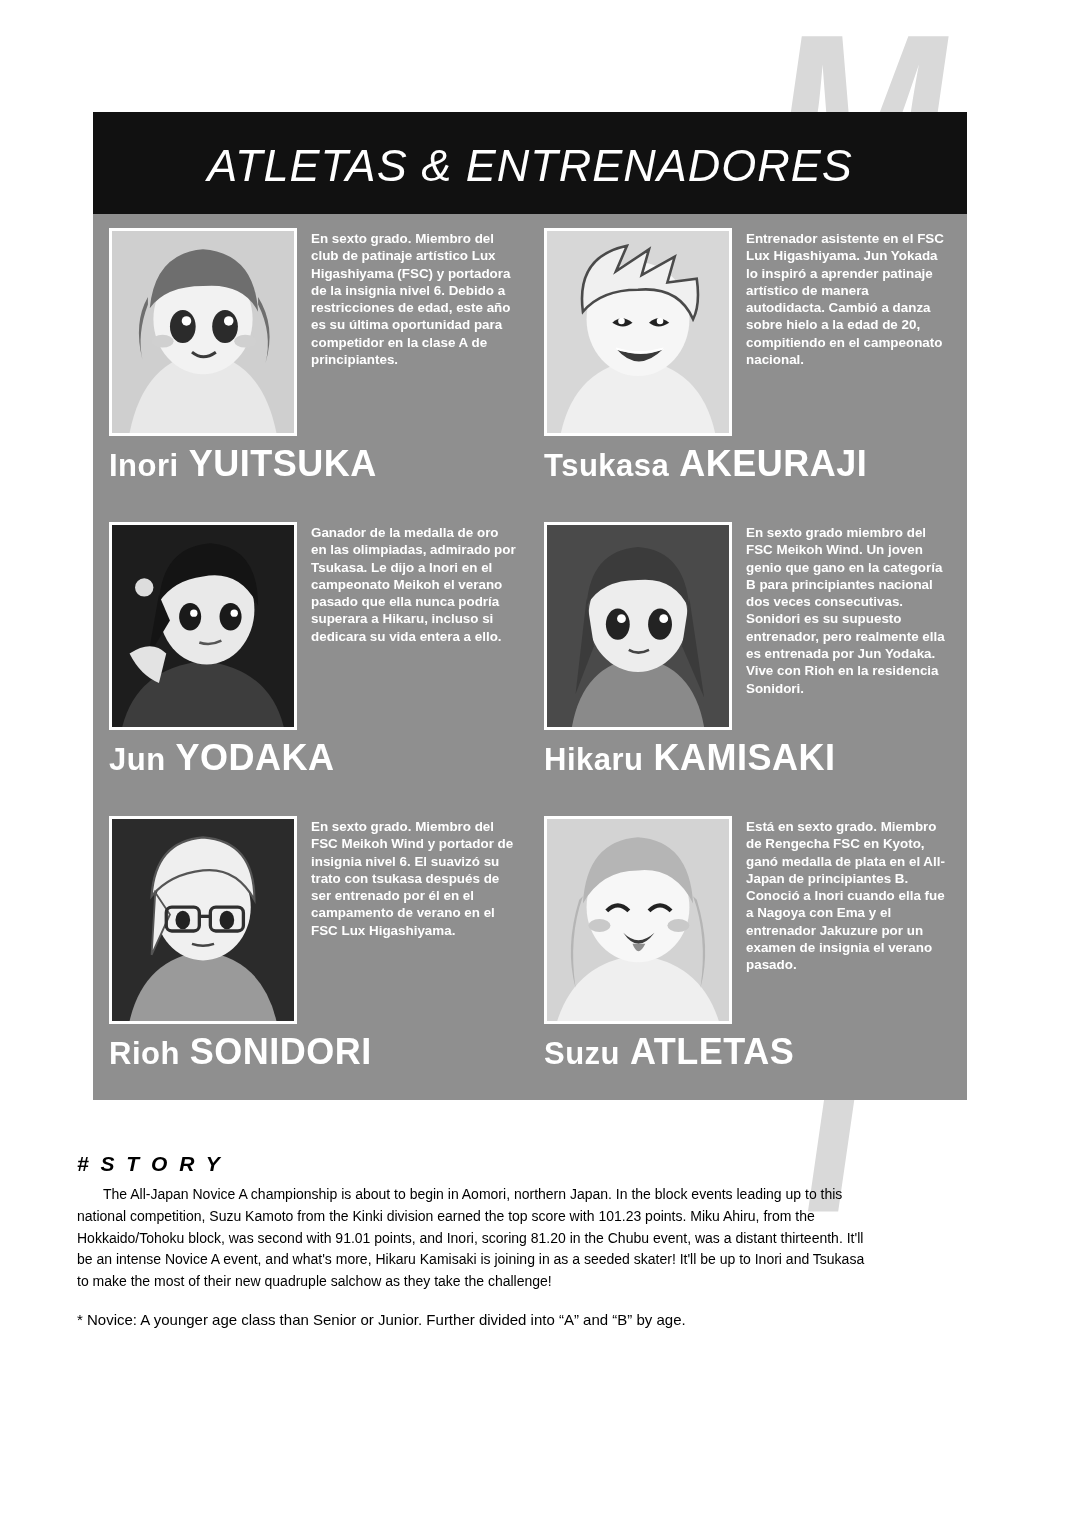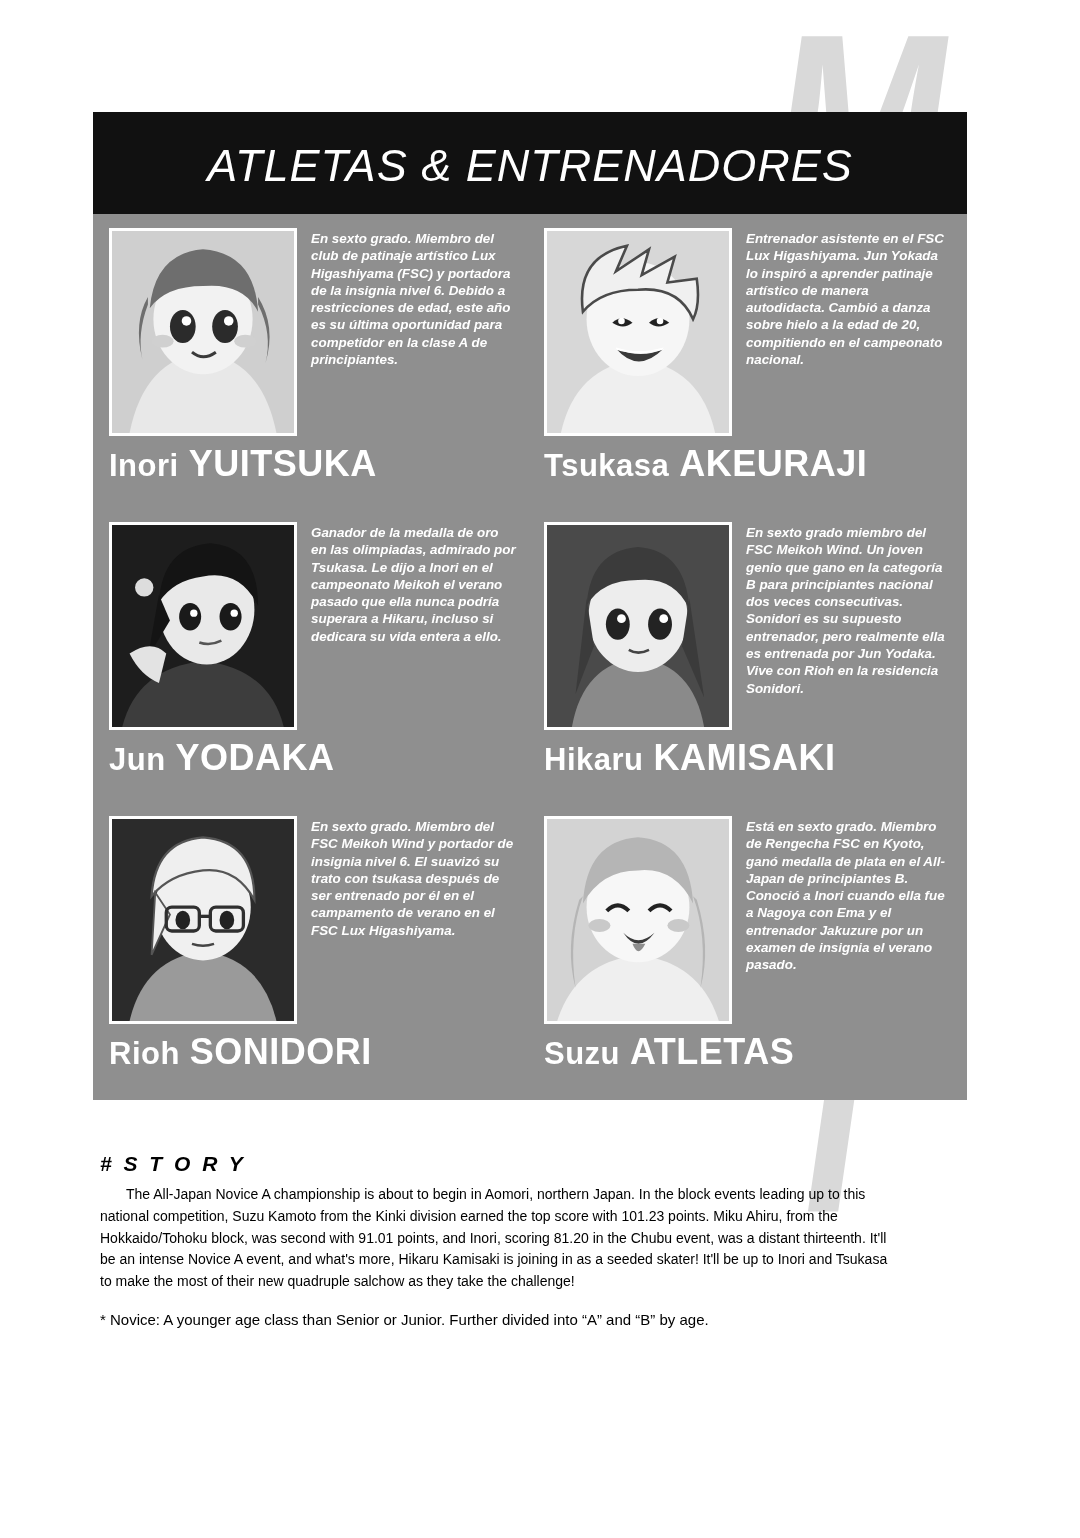--- a/index.html
+++ b/index.html
@@ -93,41 +93,40 @@
     flex: 0 0 auto;
     overflow: hidden;
     position: relative;
     background: #bdbdbd;
   }
   .portrait svg { display: block; width: 100%; height: 100%; }
 
   .bio {
     font-size: 13.4px;
     line-height: 1.29;
-    font-style: italic;
     color: #ffffff;
     font-weight: bold;
     padding-top: 2px;
   }
   .name {
     margin-top: 10px;
     color: #ffffff;
     font-size: 34px;
     font-weight: bold;
     letter-spacing: 0.5px;
     line-height: 1;
     white-space: nowrap;
   }
   .name .given { font-size: 31px; }
   .name .family { font-size: 36px; }
 
   
   .story {
     position: absolute;
-    left: 100px;
+    left: 77px;
     top: 1152px;
     width: 800px;
   }
   .story-heading {
     font-size: 21px;
     font-style: italic;
     font-weight: bold;
     letter-spacing: 3px;
     margin-bottom: 8px;
   }

